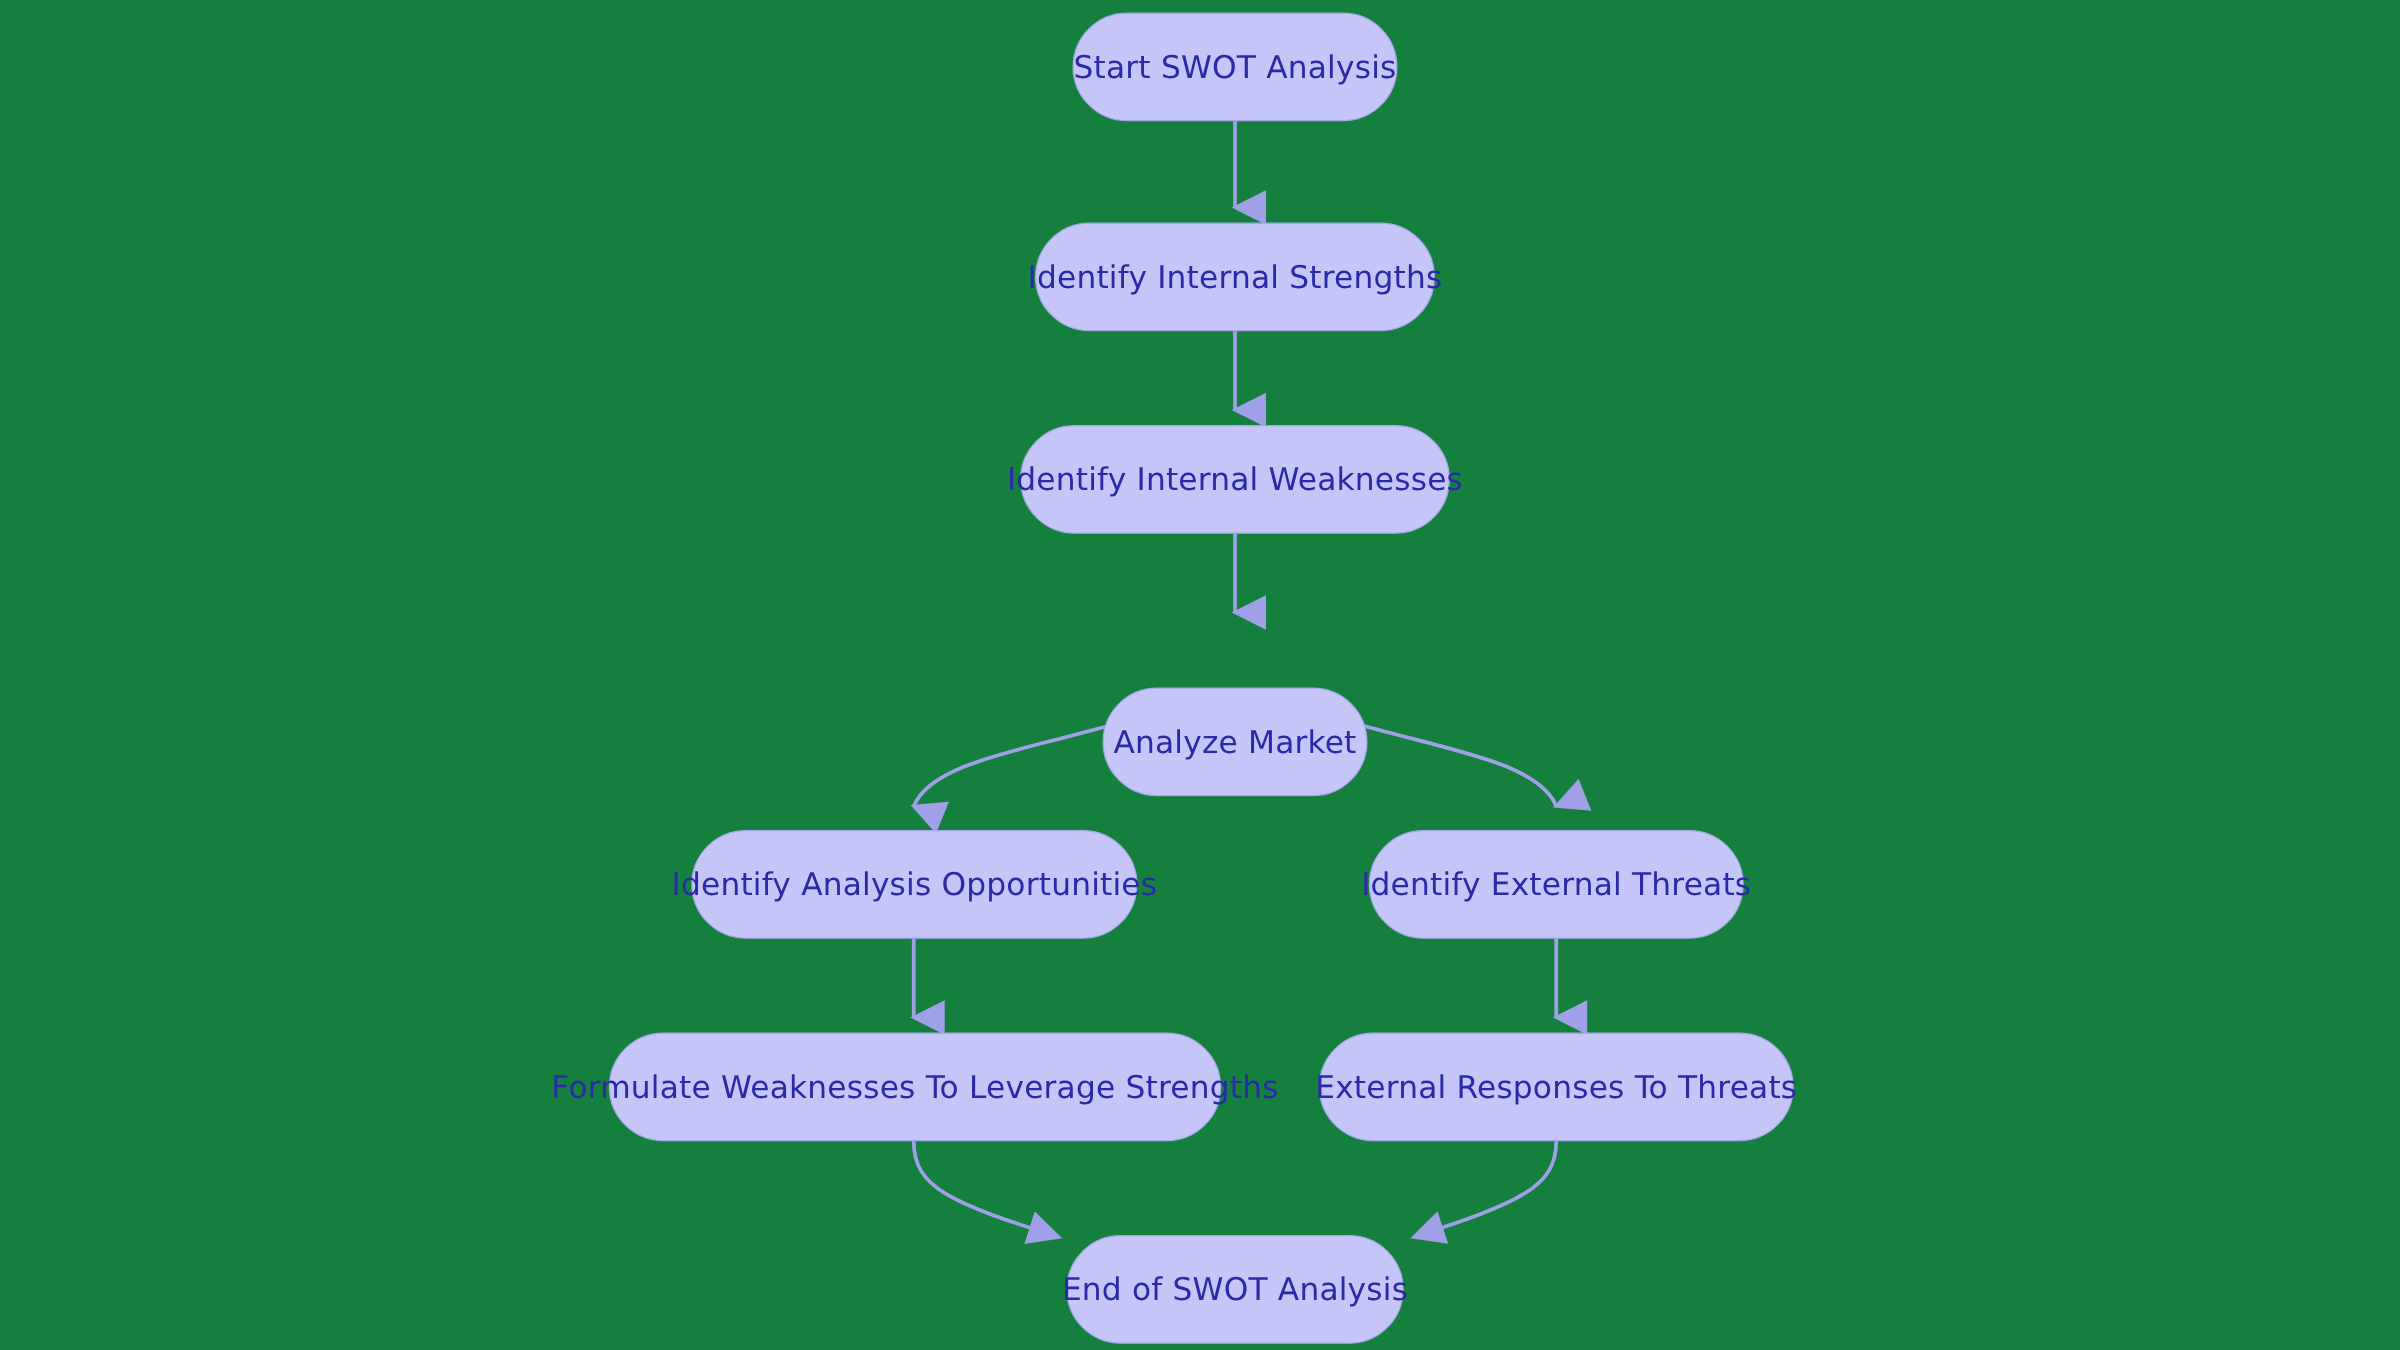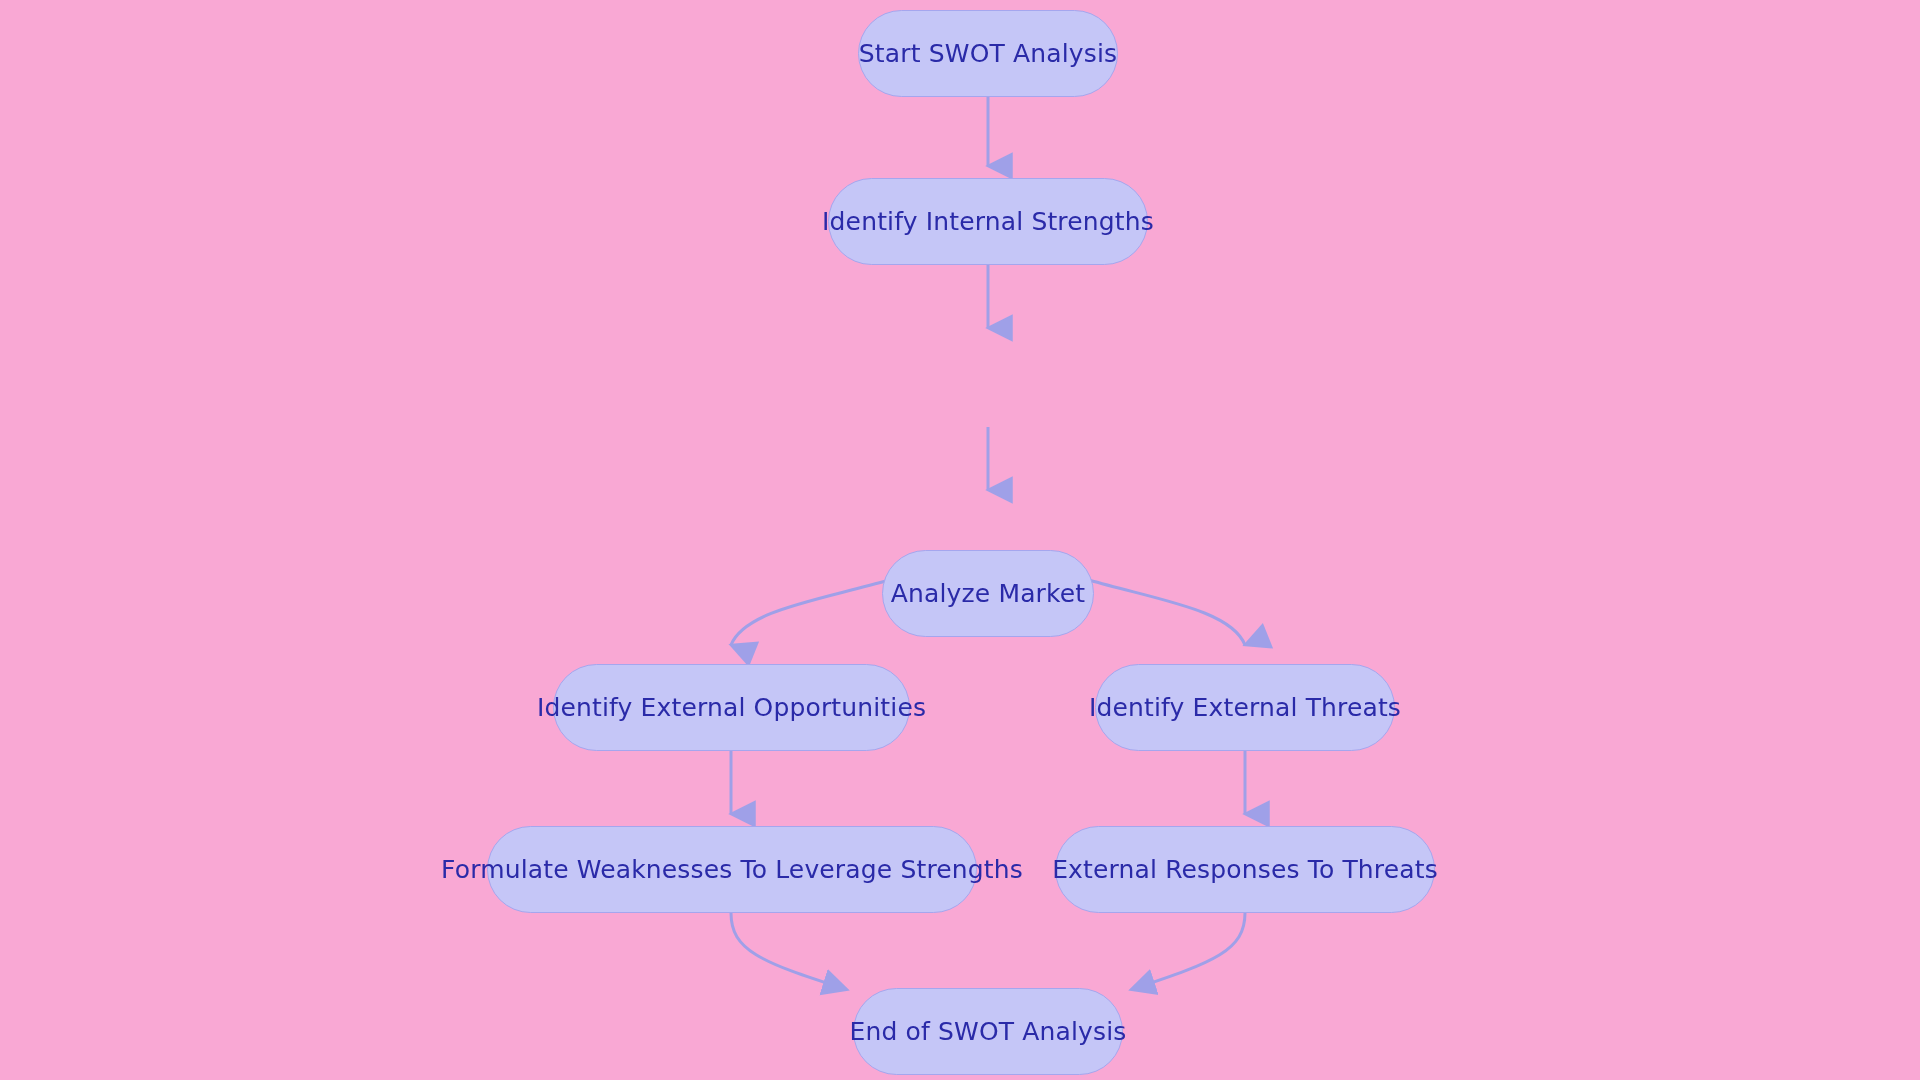--- a/index.html
+++ b/index.html
@@ -10,21 +10,21 @@
   body {
     width: 1920px;
     height: 1080px;
     font-family: "DejaVu Sans", sans-serif;
     overflow: hidden;
   }
   #canvas {
     position: relative;
     width: 1920px;
     height: 1080px;
-    background: #f9a8d4;
+    background: #15803d;
   }
   #edge-layer {
     position: absolute;
     left: 0;
     top: 0;
     width: 1920px;
     height: 1080px;
   }
   .node {
     position: absolute;
@@ -85,27 +85,30 @@
   </svg>
 
   <div class="node" style="left:858px; top:10px; width:260px; height:87px;">
     <span class="node-label">Start SWOT Analysis</span>
   </div>
 
   <div class="node" style="left:828px; top:178px; width:320px; height:87px;">
     <span class="node-label">Identify Internal Strengths</span>
   </div>
 
+  <div class="node" style="left:816px; top:340px; width:344px; height:87px;">
+    <span class="node-label">Identify Internal Weaknesses</span>
+  </div>
 
   <div class="node" style="left:882px; top:502px; width:212px; height:87px;margin-top:48px;">
     <span class="node-label">Analyze Market</span>
   </div>
 
   <div class="node" style="left:553px; top:664px; width:357px; height:87px;">
-    <span class="node-label">Identify External Opportunities</span>
+    <span class="node-label">Identify Analysis Opportunities</span>
   </div>
 
   <div class="node" style="left:1095px; top:664px; width:300px; height:87px;">
     <span class="node-label">Identify External Threats</span>
   </div>
 
   <div class="node" style="left:487px; top:826px; width:490px; height:87px;">
     <span class="node-label">Formulate Weaknesses To Leverage Strengths</span>
   </div>
 

